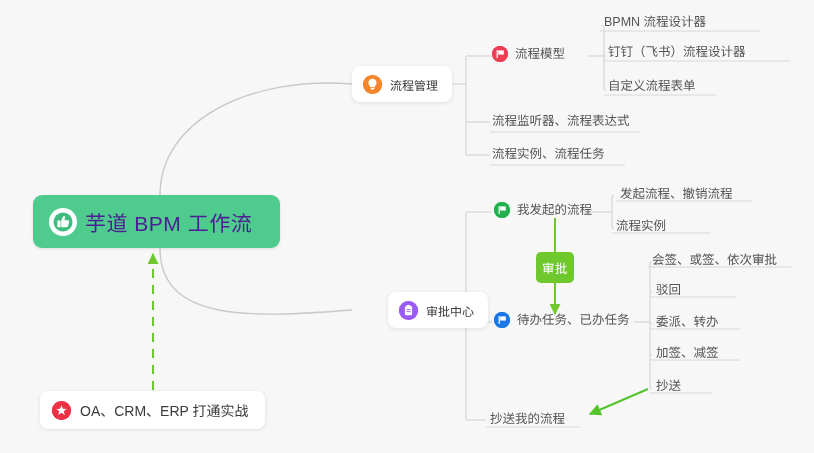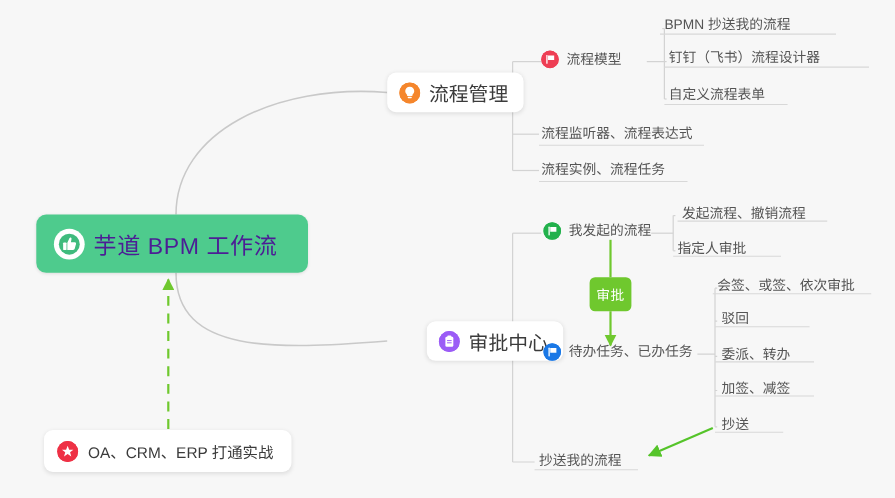--- a/index.html
+++ b/index.html
@@ -56,21 +56,21 @@
     border-radius: 8px;
     box-shadow: 0 1px 4px rgba(0,0,0,0.10);
     display: flex;
     align-items: center;
     padding: 0 14px 0 11px;
     height: 36px;
     box-sizing: border-box;
     white-space: nowrap;
   }
   .branch-label {
-    font-size: 18px;
+    font-size: 12px;
     color: #3b3b3b;
     margin-left: 8px;
   }
   #branch-process   { left: 352px; top: 66px;  }
   #branch-approval  { left: 352px; top: 292px; margin-left: 36px; }
 
   
   .callout-card {
     position: absolute;
     left: 40px;
@@ -267,21 +267,21 @@
       <svg width="16" height="16" viewBox="0 0 16 16">
         <circle cx="8" cy="8" r="8" fill="#ee3e54"></circle>
         <rect x="4.6" y="4.0" width="1.2" height="8.0" rx="0.5" fill="#ffffff"></rect>
         <path d="M6.2 4.4 L11.8 4.4 L11.8 8.6 L6.2 8.6 Z" fill="#ffffff"></path>
       </svg>
     </span>
     <span class="leaf-text gap">流程模型</span>
   </div>
 
   <div class="leaf" style="left:604px; top:14px;">
-    <span class="leaf-text">BPMN 抄送我的流程</span>
+    <span class="leaf-text">BPMN 流程设计器</span>
   </div>
   <div class="leaf" style="left:608px; top:44px;">
     <span class="leaf-text">钉钉（飞书）流程设计器</span>
   </div>
   <div class="leaf" style="left:608px; top:78px;">
     <span class="leaf-text">自定义流程表单</span>
   </div>
 
   <div class="leaf" style="left:492px; top:113px;">
     <span class="leaf-text">流程监听器、流程表达式</span>
@@ -297,21 +297,21 @@
         <rect x="4.6" y="4.0" width="1.2" height="8.0" rx="0.5" fill="#ffffff"></rect>
         <path d="M6.2 4.4 L11.8 4.4 L11.8 8.6 L6.2 8.6 Z" fill="#ffffff"></path>
       </svg>
     </span>
     <span class="leaf-text gap">我发起的流程</span>
   </div>
   <div class="leaf" style="left:620px; top:186px;">
     <span class="leaf-text">发起流程、撤销流程</span>
   </div>
   <div class="leaf" style="left:616px; top:218px;">
-    <span class="leaf-text">指定人审批</span>
+    <span class="leaf-text">流程实例</span>
   </div>
 
   <div class="badge-approve">
     <span>审批</span>
   </div>
 
   <div class="leaf with-icon" style="left:494px; top:312px;">
     <span class="ico ico-sm ico-blue">
       <svg width="16" height="16" viewBox="0 0 16 16">
         <circle cx="8" cy="8" r="8" fill="#1a78e6"></circle>

